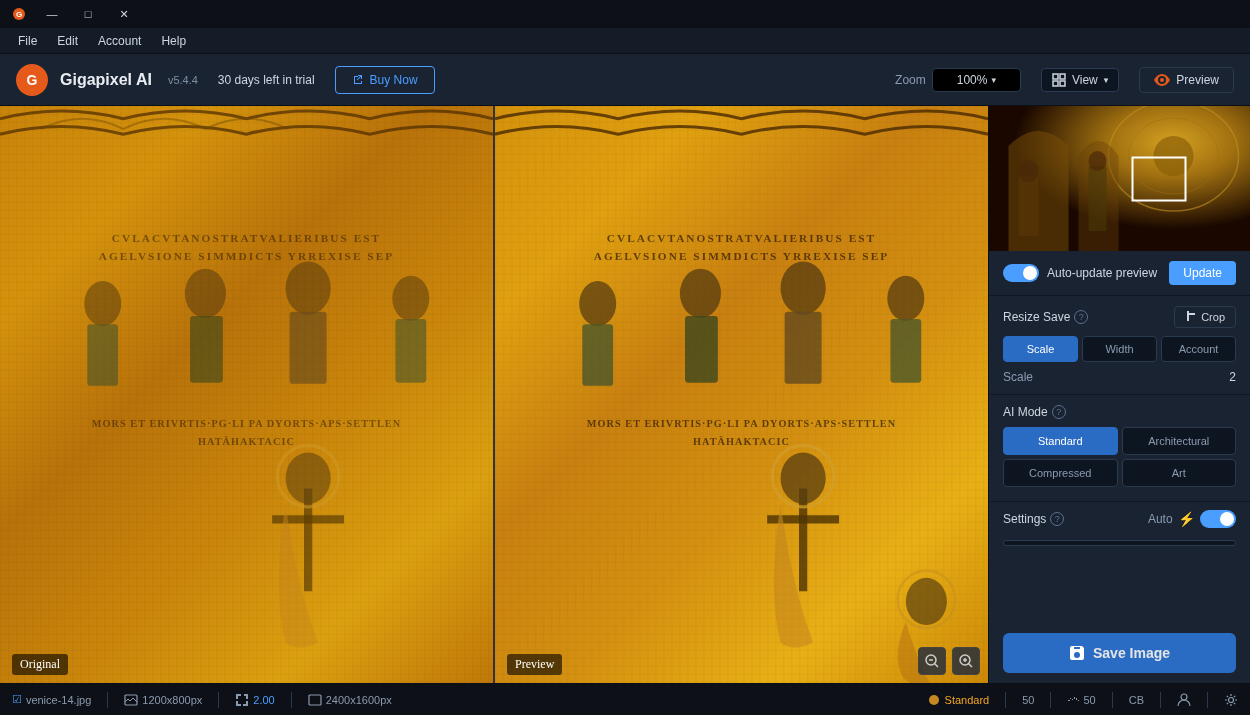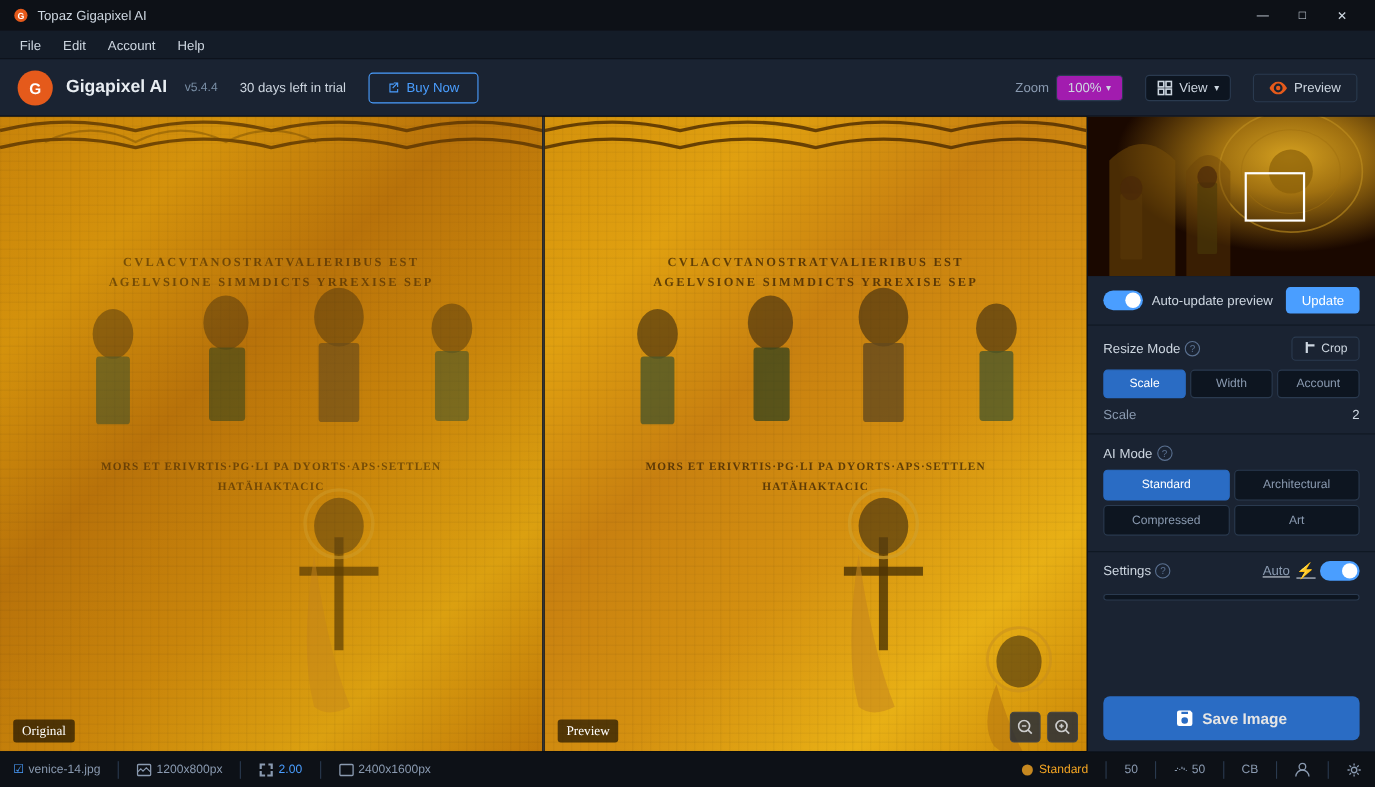--- a/index.html
+++ b/index.html
@@ -18,21 +18,21 @@
     
     .toolbar { height: 52px; background: #1a2332; display: flex; align-items: center; padding: 0 16px; border-bottom: 1px solid #0a0f18; gap: 12px; }
     .app-logo { width: 32px; height: 32px; background: #e55a1b; border-radius: 50%; display: flex; align-items: center; justify-content: center; color: white; font-weight: bold; font-size: 14px; }
     .app-name { font-size: 16px; font-weight: 600; color: #e8edf2; }
     .app-version { font-size: 11px; color: #7a8fa6; margin-left: 4px; }
     .trial-text { font-size: 12px; color: #cdd6e0; margin-left: 8px; }
     .buy-btn { margin-left: 8px; padding: 6px 16px; background: transparent; border: 1.5px solid #4a9eff; color: #4a9eff; border-radius: 4px; font-size: 12px; cursor: pointer; display: flex; align-items: center; gap: 6px; }
     .toolbar-spacer { flex: 1; }
     .zoom-control { display: flex; align-items: center; gap: 6px; }
     .zoom-label { font-size: 12px; color: #8a9ab0; }
-    .zoom-value { background: #a21caf; border: 1px solid #2a3a4f; border-radius: 4px; padding: 4px 10px; font-size: 12px; color: #cdd6e0; display: flex; align-items: center; gap: 4px; cursor: pointer; }
+    .zoom-value { background: #000000; border: 1px solid #2a3a4f; border-radius: 4px; padding: 4px 24px; font-size: 12px; color: #cdd6e0; display: flex; align-items: center; gap: 4px; cursor: pointer; }
     .view-btn { background: #0d1520; border: 1px solid #2a3a4f; border-radius: 4px; padding: 4px 10px; font-size: 12px; color: #cdd6e0; display: flex; align-items: center; gap: 6px; cursor: pointer; margin-left: 8px; }
     .preview-btn { background: #1a2332; border: 1.5px solid #2a3a4f; border-radius: 4px; padding: 5px 14px; font-size: 12px; color: #cdd6e0; display: flex; align-items: center; gap: 6px; cursor: pointer; margin-left: 8px; }
 
     
     .main { display: flex; height: calc(715px - 28px - 26px - 52px - 32px); }
 
     
     .image-area { flex: 1; position: relative; background: #000; overflow: hidden; }
     .image-canvas { width: 100%; height: 100%; display: flex; }
     .image-half { flex: 1; position: relative; overflow: hidden; }
@@ -85,21 +85,21 @@
     .scale-value { font-size: 12px; color: #cdd6e0; }
 
     
     .ai-mode-grid { display: grid; grid-template-columns: 1fr 1fr; gap: 4px; margin-bottom: 4px; }
     .ai-btn { padding: 7px 4px; background: #0d1520; border: 1px solid #2a3a4f; border-radius: 4px; font-size: 11px; color: #8a9ab0; cursor: pointer; text-align: center; }
     .ai-btn.active { background: #2a6cc4; border-color: #2a6cc4; color: #fff; }
 
     
     .settings-row { display: flex; align-items: center; justify-content: space-between; padding: 8px 14px; }
     .settings-label { font-size: 12px; color: #cdd6e0; display: flex; align-items: center; gap: 4px; }
-    .settings-right { display: flex; align-items: center; gap: 6px; text-decoration: underline; }
+    .settings-right { display: flex; align-items: center; gap: 6px; }
     .auto-label { font-size: 12px; color: #8a9ab0; }
     .lightning-toggle { display: flex; align-items: center; gap: 4px; }
     .lightning-icon { color: #f5a623; font-size: 14px; }
 
     
     .noise-input-area { padding: 4px 14px 8px; }
     .noise-bar { height: 6px; background: #0d1520; border-radius: 3px; border: 1px solid #2a3a4f; }
 
     
     .save-btn-area { padding: 10px 14px; margin-top: auto; }
@@ -117,21 +117,20 @@
     .chevron { font-size: 9px; }
   </style>
 </head>
 <body>
 
 <div class="title-bar">
   <svg width="14" height="14" viewBox="0 0 14 14">
     <circle cx="7" cy="7" r="6" fill="#e55a1b"></circle>
     <text x="7" y="10" text-anchor="middle" fill="white" font-size="8" font-weight="bold">G</text>
   </svg>
-  <span class="title-bar-text">Topaz Gigapixel AI</span>
   <div class="title-bar-controls">
     <button class="title-bar-btn">—</button>
     <button class="title-bar-btn">□</button>
     <button class="title-bar-btn close">✕</button>
   </div>
 </div>
 
 <div class="menu-bar">
   <span class="menu-item">File</span>
   <span class="menu-item">Edit</span>
@@ -311,21 +310,21 @@
           </label>
           <span class="toggle-label">Auto-update preview</span>
         </div>
         <button class="update-btn">Update</button>
       </div>
     </div>
 
     <div class="panel-section">
       <div class="section-row">
         <span class="section-label">
-          <span>Resize Mode</span>
+          <span>Resize Save</span>
           <span class="help-icon">?</span>
         </span>
         <button class="crop-btn">
           <svg width="12" height="12" viewBox="0 0 12 12">
               <path d="M2 0v8h2V4h6V2H4V0H2zm6 12v-2H4V4H2v6h6v2h2z" fill="#cdd6e0"></path>
             </svg>
           <span>Crop</span>
         </button>
       </div>
       <div class="btn-group">

